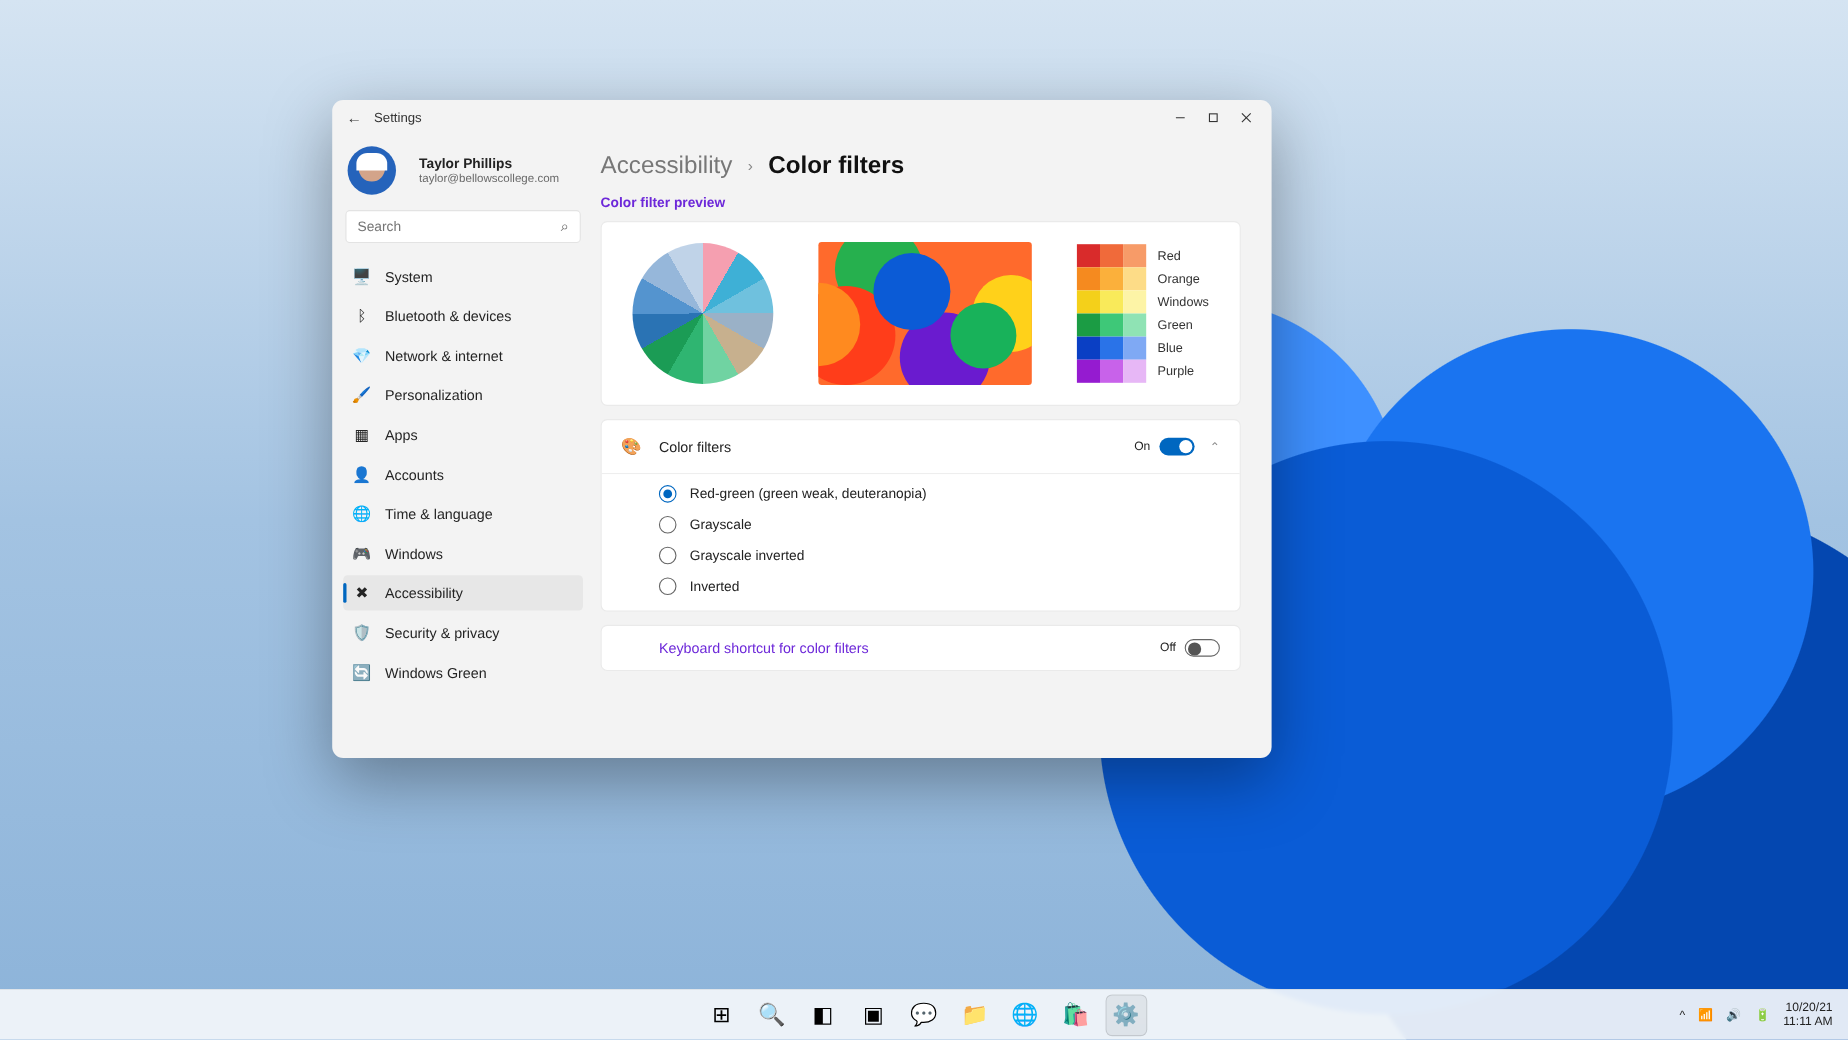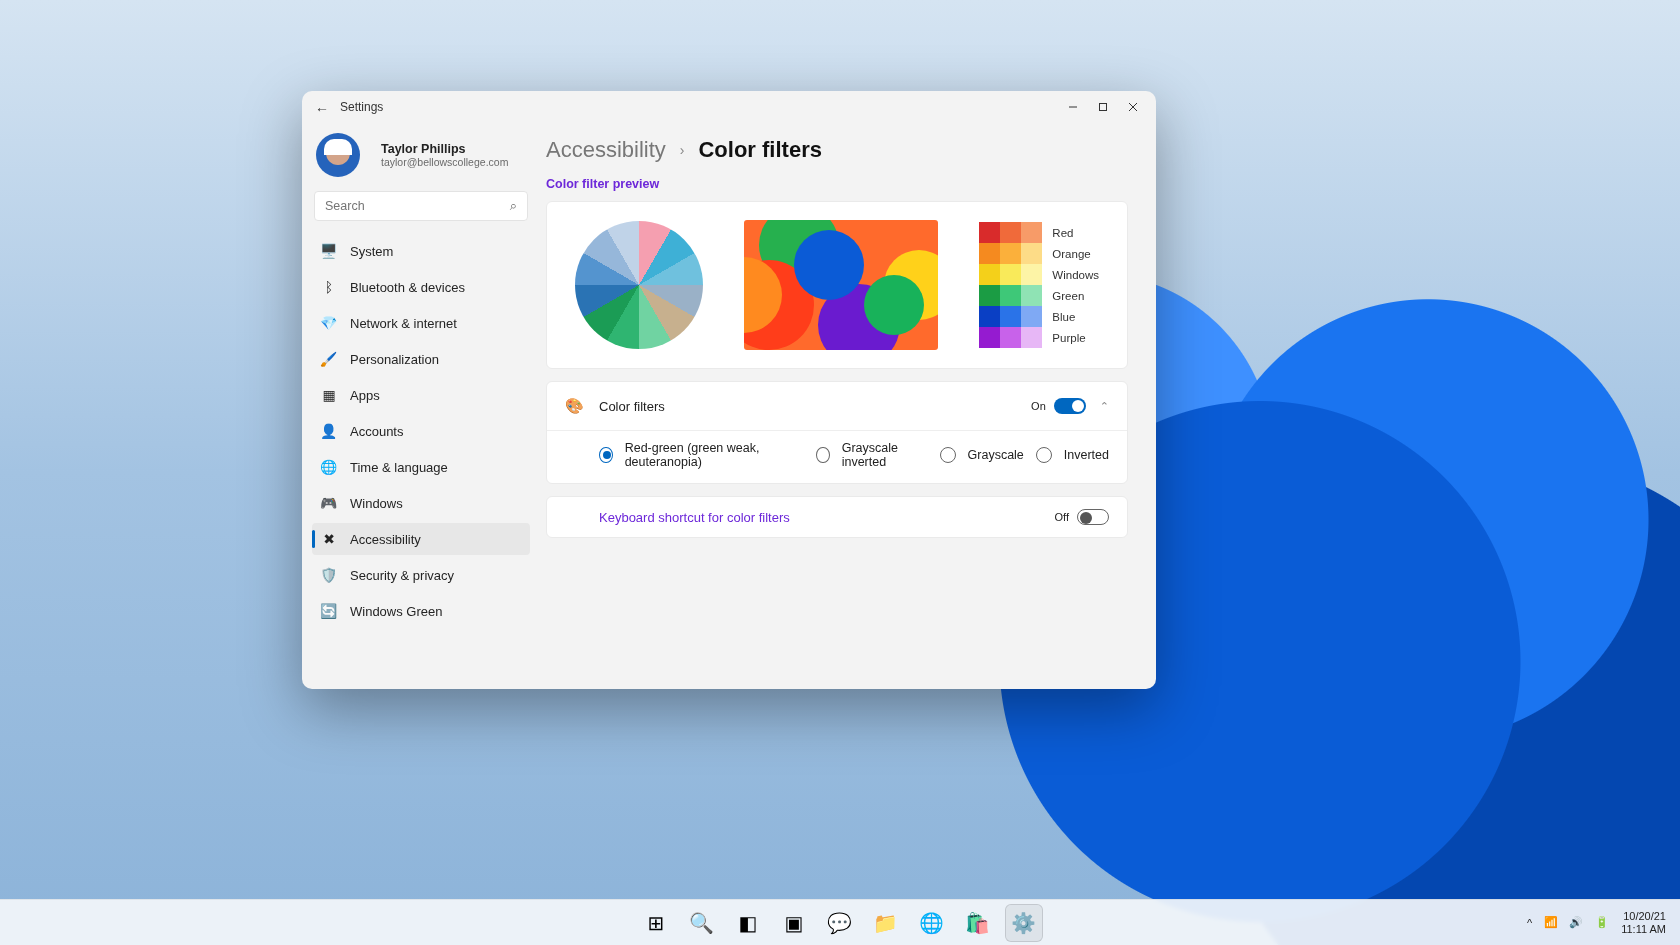--- a/index.html
+++ b/index.html
@@ -67,21 +67,21 @@
   .setting-head .sico { width:20px; font-size:15px; color:#444; }
   .setting-title { flex:1; font-size:13px; color:#222; margin-left:14px; }
   .toggle-label { font-size:11px; color:#222; margin-right:8px; }
   .toggle { width:32px; height:16px; border-radius:10px; position:relative; cursor:pointer; }
   .toggle.on { background:#0067c0; }
   .toggle.off { background:#fff; border:1px solid #666; }
   .toggle .knob { position:absolute; top:2px; width:12px; height:12px; border-radius:50%; }
   .toggle.on .knob { right:2px; background:#fff; }
   .toggle.off .knob { left:2px; background:#555; }
   .chev { margin-left:14px; color:#888; font-size:11px; }
-  .radios { border-top:1px solid #eee; padding:10px 18px 14px 52px; display:flex; flex-direction:row; gap:12px; }
+  .radios { border-top:1px solid #eee; padding:10px 18px 14px 52px; display:flex; flex-direction:column; gap:12px; }
   .radio-row { display:flex; align-items:center; gap:12px; cursor:pointer; }
   .radio { width:16px; height:16px; border-radius:50%; border:1.5px solid #666; position:relative; }
   .radio.checked { border-color:#0067c0; }
   .radio.checked::after { content:""; position:absolute; left:3px; top:3px; width:8px; height:8px; border-radius:50%; background:#0067c0; }
   .radio-label { font-size:12.5px; color:#222; }
   .kb-card { margin-top:12px; padding:12px 18px; display:flex; align-items:center; }
   .kb-card .kt { flex:1; font-size:13px; color:#6d28d9; margin-left:34px; }
   
   .taskbar { position:absolute; left:0; right:0; bottom:0; height:46px;
     background:rgba(244,247,251,0.92); backdrop-filter:blur(2px);
@@ -254,25 +254,25 @@
             </div>
           <span class="chev">⌃</span>
         </div>
         <div class="radios" id="radios">
             <div class="radio-row">
               <span class="radio checked"></span>
               <span class="radio-label">Red-green (green weak, deuteranopia)</span>
             </div>
             <div class="radio-row">
               <span class="radio"></span>
-              <span class="radio-label">Grayscale inverted</span>
+              <span class="radio-label">Grayscale</span>
             </div>
             <div class="radio-row">
               <span class="radio"></span>
-              <span class="radio-label">Grayscale</span>
+              <span class="radio-label">Grayscale inverted</span>
             </div>
             <div class="radio-row">
               <span class="radio"></span>
               <span class="radio-label">Inverted</span>
             </div>
           </div>
       </div>
 
       <div class="card kb-card">
         <span class="kt">Keyboard shortcut for color filters</span>

